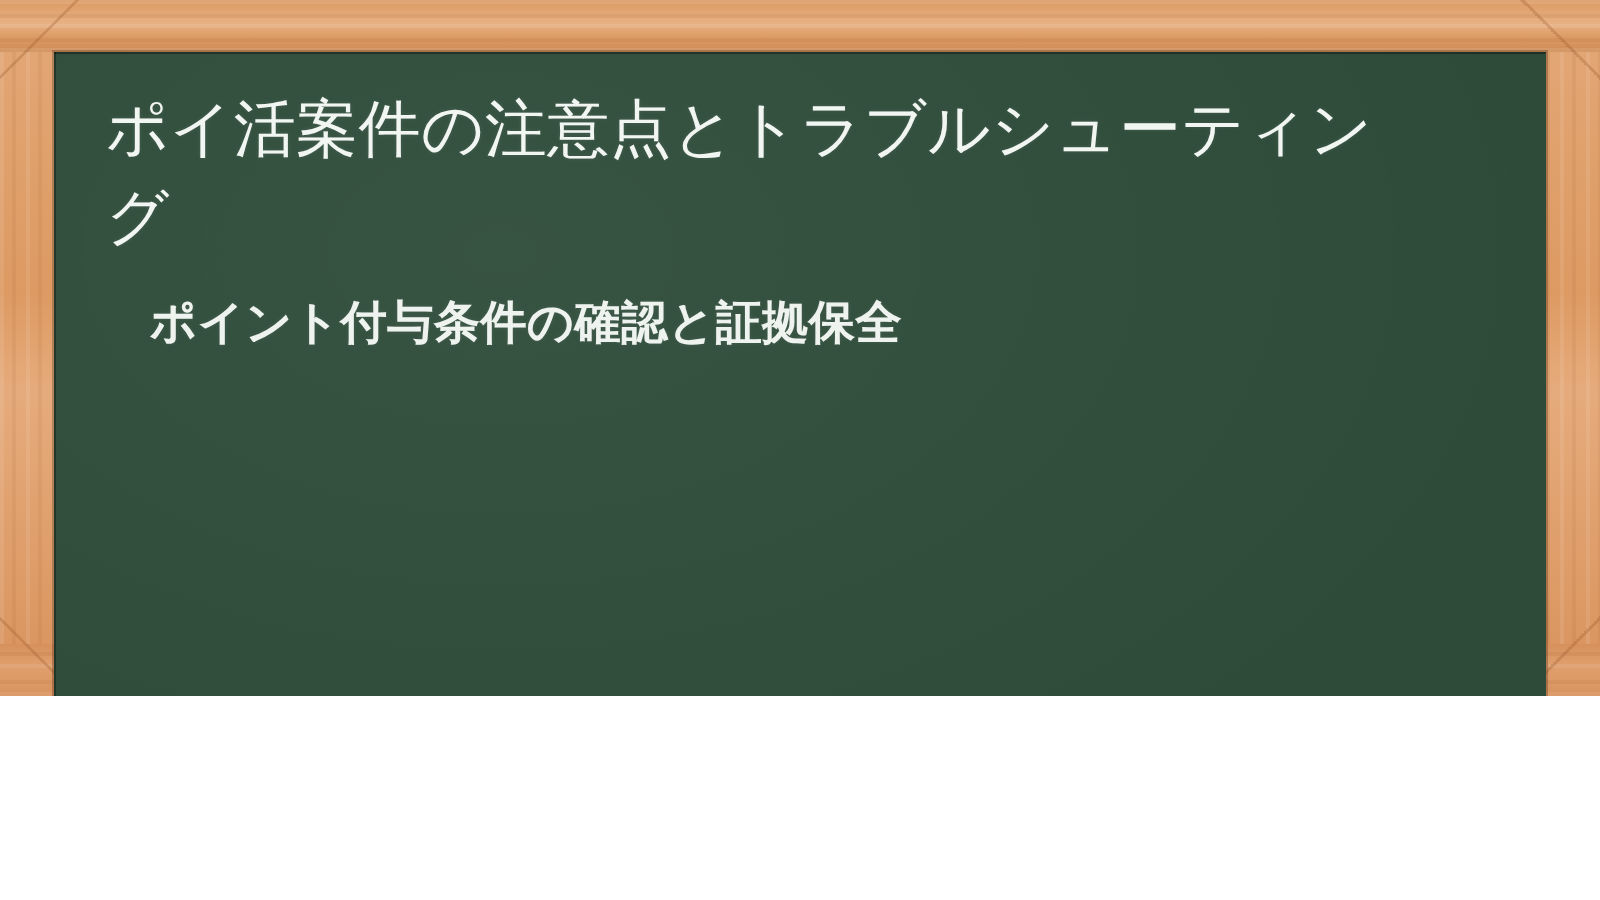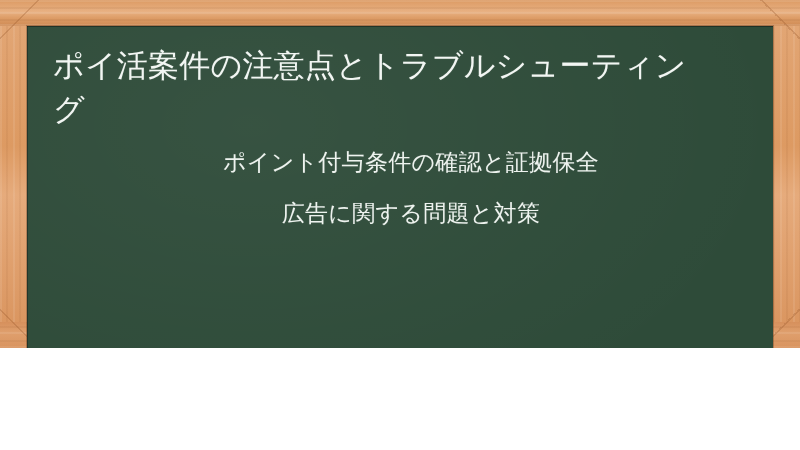--- a/index.html
+++ b/index.html
@@ -123,28 +123,27 @@
   }
 
   
   #bullets {
     list-style: none;
     margin: 0;
     padding: 20px 0 0 22px;
   }
   #bullets li {
     color: #eef3ef;
-    font-weight: 400;
+    font-weight: 700;
     font-size: 23px;
     line-height: 1.0;
     padding: 0;
     margin: 0 0 28px 0;
     letter-spacing: 0.3px;
     text-shadow: 0 0 2px rgba(255,255,255,0.09);
-    text-align: center;
   }
   #bullets li:last-child { margin-bottom: 0; }
 
   
   #chalk {
     position: absolute;
     left: 648px;
     top: 391px;
     width: 56px;
     height: 9px;
@@ -164,20 +163,19 @@
   <div class="miter miter-tr"></div>
   <div class="miter miter-bl"></div>
   <div class="miter miter-br"></div>
 
   <div id="board">
 
     <h1 id="title">ポイ活案件の注意点とトラブルシューティング</h1>
 
     <ul id="bullets">
       <li>ポイント付与条件の確認と証拠保全</li>
-      <li>広告に関する問題と対策</li>
     </ul>
 
   </div>
 
   <div id="chalk"></div>
 
 </div>
 
 </body></html>

